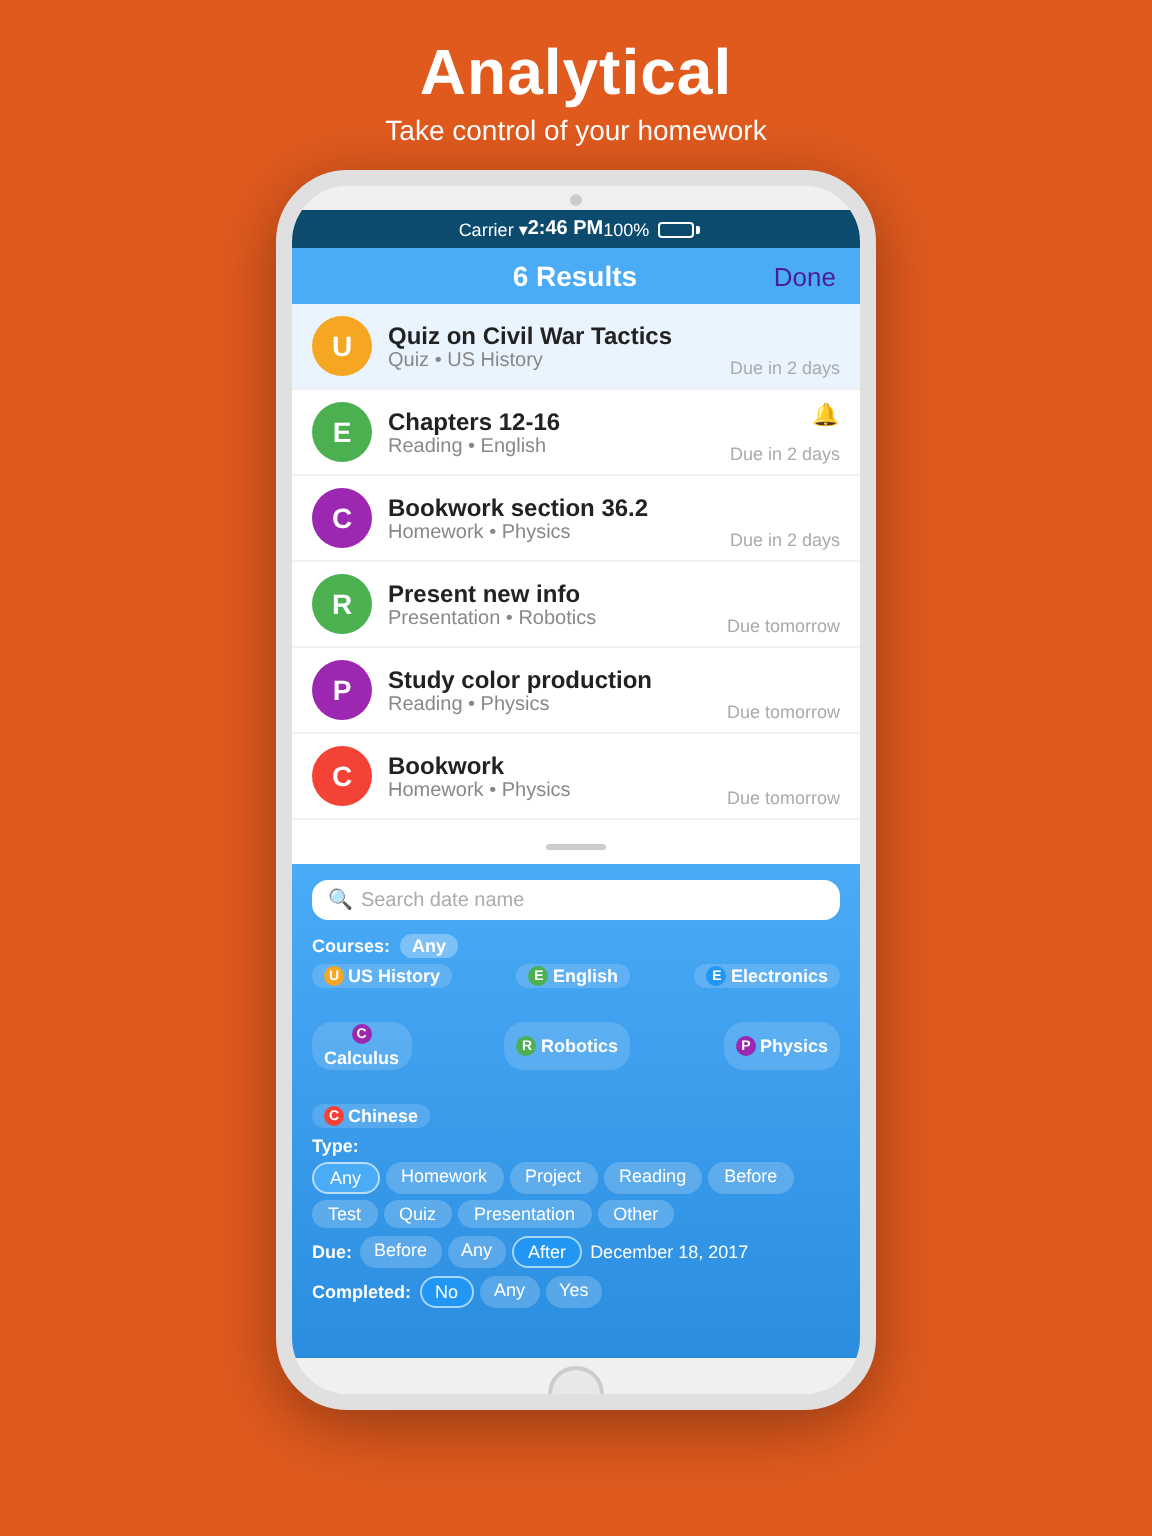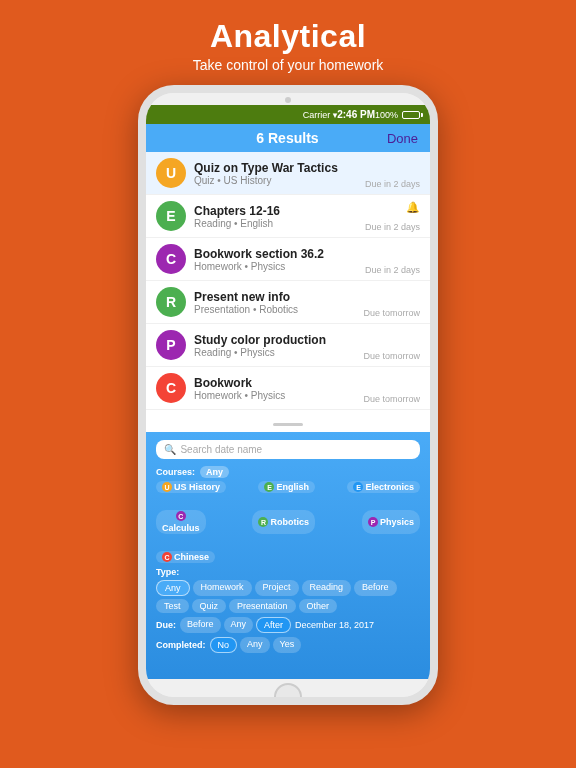--- a/index.html
+++ b/index.html
@@ -38,23 +38,23 @@
       background: #f0f0f0;
       border-radius: 36px;
       box-shadow: 0 8px 32px rgba(0,0,0,0.35);
       overflow: hidden;
       position: relative;
       border: 8px solid #e0e0e0;
     }
 
     
     .status-bar {
-      background: #4d7c0f;
-      display: flex;
-      justify-content: flex-end;
+      background: #0c4a6e;
+      display: flex;
+      justify-content: center;
       align-items: center;
       padding: 4px 10px;
       font-size: 9px;
       color: white;
     }
     .status-left { font-size: 9px; }
     .status-center { font-size: 10px; font-weight: 600; }
     .status-right { font-size: 9px; display: flex; align-items: center; gap: 2px; }
     .battery {
       display: inline-block;
@@ -298,21 +298,21 @@
     <div class="nav-bar">
       <div style="width:30px"></div>
       <div class="nav-title">6 Results</div>
       <div class="nav-done">Done</div>
     </div>
 
     <div class="list-area" id="list-area">
         <div class="list-item selected">
     <div class="avatar" style="background:#F5A623">U</div>
     <div class="item-content">
-      <div class="item-title">Quiz on Type War Tactics</div>
+      <div class="item-title">Quiz on Civil War Tactics</div>
       <div class="item-subtitle">Quiz • US History</div>
     </div>
 
     <span class="item-due">Due in 2 days</span>
   </div>
         <div class="list-item">
     <div class="avatar" style="background:#4CAF50">E</div>
     <div class="item-content">
       <div class="item-title">Chapters 12-16</div>
       <div class="item-subtitle">Reading • English</div>

